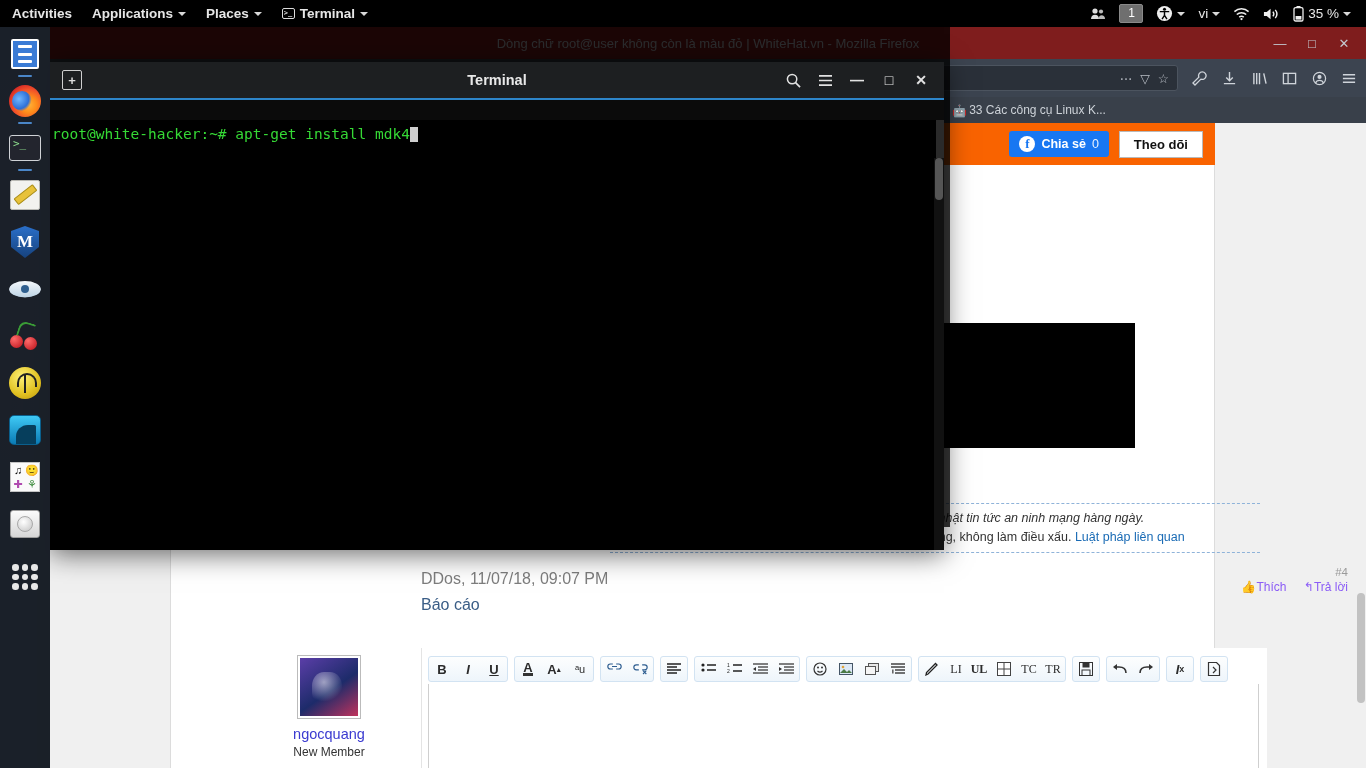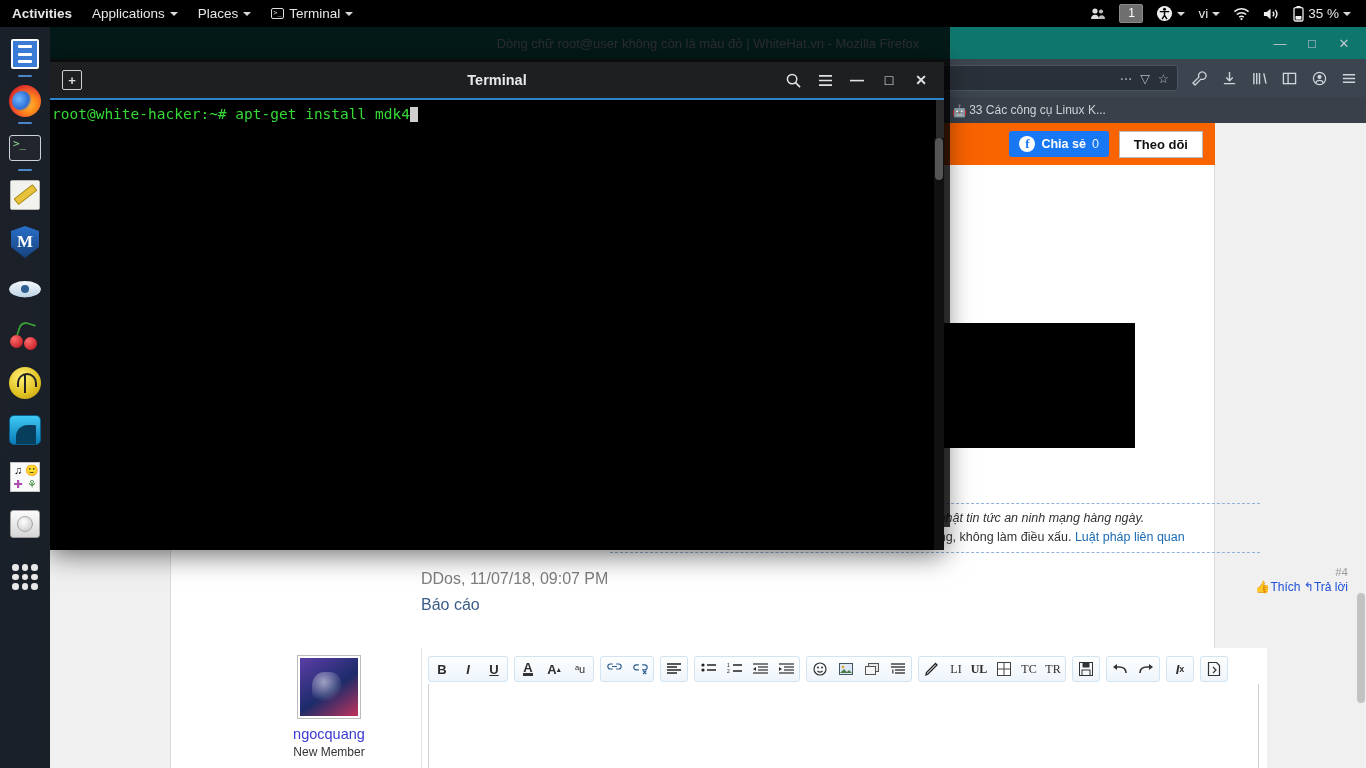--- a/index.html
+++ b/index.html
@@ -24,21 +24,21 @@
   }
 
   
   .topbar {
     position: absolute; left: 0; top: 0; width: 1366px; height: 27px;
     background: #000; color: #e6e6e6;
     display: flex; align-items: center;
     font-size: 13.5px;
     z-index: 60;
   }
-  .tb-item { display: flex; align-items: center; gap: 5px; padding: 0 10px; height: 27px; cursor: default; }
+  .tb-item { display: flex; align-items: center; gap: 5px; padding: 0 10px; height: 27px; cursor: default; font-weight: bold; }
   .tb-item:first-child { padding-left: 12px; font-weight: 600; }
   .caret { width: 0; height: 0; border-left: 4px solid transparent; border-right: 4px solid transparent; border-top: 4px solid #d9d9d9; display:inline-block; }
   .tb-clock { position: absolute; left: 0; right: 0; text-align: center; font-weight: 600; letter-spacing: .2px; pointer-events:none; }
   .tb-clock span { letter-spacing:.3px; }
   .tb-right { margin-left: auto; display: flex; align-items: center; gap: 3px; padding-right: 10px; }
   .tb-right > div { display: flex; align-items: center; gap: 4px; padding: 0 5px; height: 27px; }
   .ws-box {
     border: 1px solid #8a8a8a; background: #6f6f6f; color: #fff;
     min-width: 24px; text-align: center; font-size: 12px; line-height: 15px;
     padding: 1px 4px; border-radius: 2px;
@@ -90,21 +90,21 @@
   .ic-apps { width: 26px; height: 26px; display:grid; grid-template-columns: repeat(3,1fr); grid-template-rows: repeat(3,1fr); gap: 3px; }
   .ic-apps i { background: #e8e8e8; border-radius: 50%; display:block; }
 
   
   .ffwin {
     position: absolute; left: 50px; top: 27px; width: 1316px; height: 741px;
     background: #f4f4f4; z-index: 10; overflow: hidden;
     box-shadow: 0 2px 18px rgba(0,0,0,.5);
   }
   .ff-titlebar {
-    height: 32px; background: #0f766e; color: #c3c8cf;
+    height: 32px; background: #7f1d1d; color: #c3c8cf;
     display: flex; align-items: center; justify-content: center;
     font-size: 13px; position: relative;
   }
   .ff-wbtns { position: absolute; right: 6px; top: 0; height: 32px; display: flex; align-items: center; gap: 16px; padding-right: 8px; color: #c3c8cf; font-size: 13px; }
   .ff-wbtns span { cursor: pointer; width: 16px; text-align:center; }
   .ff-navbar { height: 38px; background: #3c4450; display:flex; align-items:center; padding: 0 8px; gap: 6px; }
   .urlbar { flex: 1; height: 26px; background: #2a3039; border: 1px solid #4c545f; border-radius: 3px; display:flex; align-items:center; padding: 0 8px; color: #b9bec6; font-size: 12.5px; gap: 8px; overflow:hidden; }
   .urlbar .url-text { flex:1; white-space: nowrap; overflow: hidden; }
   .nav-icons { display:flex; align-items:center; gap: 12px; padding-left: 6px; color:#cfd4da; }
   .nav-icons .ni { width: 18px; height: 18px; display:flex;align-items:center;justify-content:center; cursor:pointer; }
@@ -137,21 +137,21 @@
     padding: 5px 0; font-size: 12.5px; color:#333; line-height:1.5;
   }
   .notice .it { font-style: italic; }
   .notice a { color:#1a6bb5; text-decoration:none; }
   .notice b { color:#111; }
 
   .post-meta { position:absolute; left: 371px; top: 443px; font-size: 16px; color:#7d7d7d; line-height:1.6; }
   .post-meta a { color:#3a5d86; text-decoration:none; display:block;}
   .post-actions { position:absolute; right: 18px; top: 443px; text-align:right; font-size: 12px; color:#2b5c8f; }
   .post-actions .num { color:#9a9a9a; font-size: 11.5px; display:block; margin-bottom: 2px;}
-  .post-actions a { color:#1d4ed8; text-decoration:none; }
+  .post-actions a { color:#8b5cf6; text-decoration:none; margin-left: 14px; }
 
   
   .reply-area { position:absolute; left: 187px; top: 525px; width: 1030px; }
   .reply-inner { display:flex; background:#fff; }
   .user-card { width: 185px; padding: 8px 4px 6px; text-align:center; background:#fff; border-right:1px solid #e4e4e4;}
   .avatar { width: 62px; height: 62px; margin: 0 auto 8px; background: linear-gradient(145deg,#5b3ea8,#1d2b6a 55%, #c0335c); border:2px solid #fff; box-shadow:0 0 0 1px #bbb; position:relative; overflow:hidden;}
   .avatar::after { content:''; position:absolute; left:12px; top:14px; width: 30px; height: 34px; background: radial-gradient(circle at 40% 30%, rgba(255,255,255,.55), rgba(255,255,255,0) 65%); border-radius: 40%; }
   .uname { color:#3a3ad0; font-weight:normal; font-size:14.5px; }
   .utitle { font-size: 12px; color:#333; margin-top: 3px; }
   .ustat { font-size: 12px; color:#222; margin-top: 8px; }
@@ -179,21 +179,21 @@
   }
   .term-title {
     height: 38px; background: #1d1f21; position:relative;
     display:flex; align-items:center; color:#e8e8e8; font-size: 14.5px; font-weight: 600;
     border-bottom: 2px solid #2d85c9;
   }
   .term-title .mid { position:absolute; left:0; right:0; text-align:center; pointer-events:none; }
   .term-newtab { margin-left: 12px; width: 20px; height: 20px; border:1.5px solid #cfcfcf; border-radius:2px; display:flex;align-items:center;justify-content:center; font-size:13px; color:#dcdcdc; cursor:pointer; z-index:2;}
   .term-ctrls { margin-left:auto; display:flex; align-items:center; gap: 14px; padding-right: 14px; z-index:2; }
   .term-ctrls span { cursor:pointer; color:#e2e2e2; display:flex;align-items:center;justify-content:center;width:18px;height:18px; font-size:14px;}
-  .term-body { flex:1; background:#000; padding: 5px 2px; font-family:"DejaVu Sans Mono", monospace; font-size: 14.5px; position:relative; }
+  .term-body { flex:1; background:#000; padding: 5px 2px; font-family:"DejaVu Sans Mono", monospace; font-size: 14.5px; position:relative;margin-top:20px; }
   .term-line { color: #35d935; white-space: pre; line-height: 1.25; }
   .cursor { display:inline-block; width: 8px; height: 15px; background:#cfcfcf; vertical-align: -3px; }
   .term-scroll { position:absolute; right: 0; top: 38px; width: 10px; bottom: 0; background:#111; }
   .term-scroll i { position:absolute; top: 0; left: 1px; width: 8px; height: 42px; background:#555; border-radius:4px; display:block;}
   .term-edge { position:absolute; right: 0; top: 0; width: 8px; height: 100%; background:#2a2a2a; }
 </style>
 </head>
 <body>
 
 <div id="screen">

